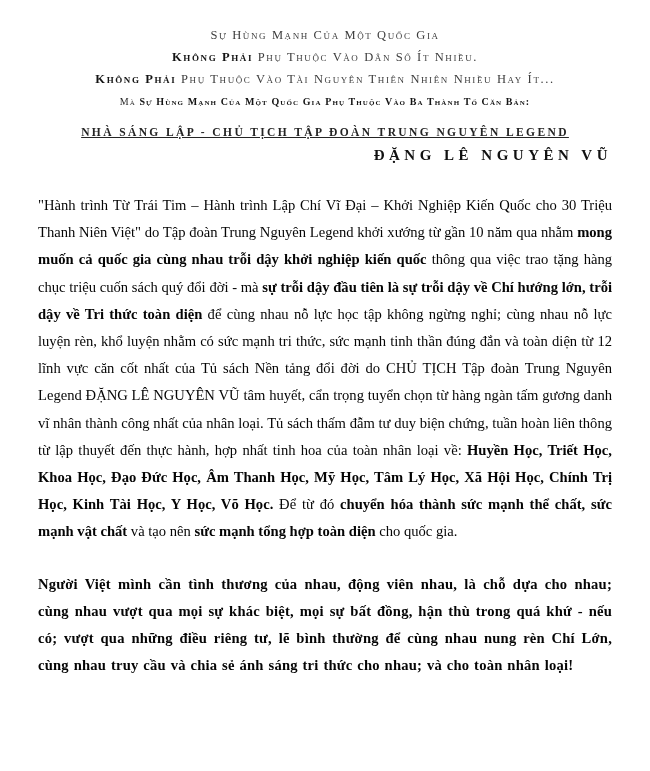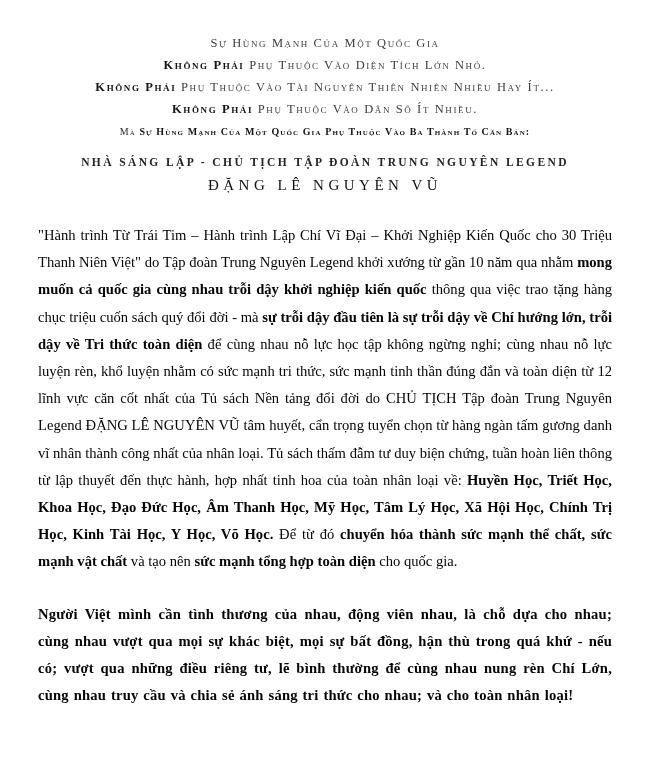--- a/index.html
+++ b/index.html
@@ -10,21 +10,21 @@
     margin: 0 auto;
     background: #ffffff;
     box-sizing: border-box;
     padding: 20px 38px 0 38px;
     overflow: hidden;
     font-family: "Liberation Serif", serif;
     color: #0a0a0a;
   }
 
   
-  .intro-block { margin: 16px; }
+  .intro-block { margin: 8px; }
   .intro-line {
     margin: 0 0 7px 0;
     text-align: center;
     font-variant: small-caps;
     font-size: 12.5px;
     line-height: 15px;
     letter-spacing: 1.6px;
     color: #3d3d3d;
     white-space: nowrap;
   }
@@ -55,27 +55,28 @@
   .byline-block { margin: 16px 0 0 0; }
   .byline-title {
     margin: 0;
     text-align: center;
     font-size: 11.5px;
     line-height: 15px;
     font-weight: 700;
     letter-spacing: 2.4px;
     color: #242424;
     white-space: nowrap;
+    text-decoration: underline;
   }
   .byline-name {
     margin: 6px 0 0 0;
-    text-align: center;
+    text-align: right;
     font-size: 15px;
     line-height: 19px;
-    font-weight: 400;
+    font-weight: 700;
     letter-spacing: 4.5px;
     color: #111111;
     white-space: nowrap;
   }
 
   
   .body-para {
     margin: 27px 0 0 0;
     text-align: justify;
     font-size: 14.6px;
@@ -90,23 +91,22 @@
     letter-spacing: 0.2px;
   }
 </style>
 </head>
 <body>
 
 <div class="page">
 
   <header class="intro-block">
     <p class="intro-line"><span>Sự Hùng Mạnh Của Một Quốc Gia</span></p>
-    <p class="intro-line"><b>Không Phải</b><span> Phụ Thuộc Vào Diện Tích Lớn Nhỏ.</span></p>
+    <p class="intro-line"><b>Không Phải</b><span> Phụ Thuộc Vào Dân Số Ít Nhiều.</span></p>
     <p class="intro-line"><b>Không Phải</b><span> Phụ Thuộc Vào Tài Nguyên Thiên Nhiên Nhiều Hay Ít...</span></p>
-    <p class="intro-line"><b>Không Phải</b><span> Phụ Thuộc Vào Dân Số Ít Nhiều.</span></p>
     <p class="intro-line lead"><span>Mà </span><b>Sự Hùng Mạnh Của Một Quốc Gia Phụ Thuộc Vào Ba Thành Tố Căn Bản:</b></p>
   </header>
 
 
   <section class="byline-block">
     <p class="byline-title">NHÀ SÁNG LẬP - CHỦ TỊCH TẬP ĐOÀN TRUNG NGUYÊN LEGEND</p>
     <p class="byline-name">ĐẶNG LÊ NGUYÊN VŨ</p>
   </section>
 
   <main>

